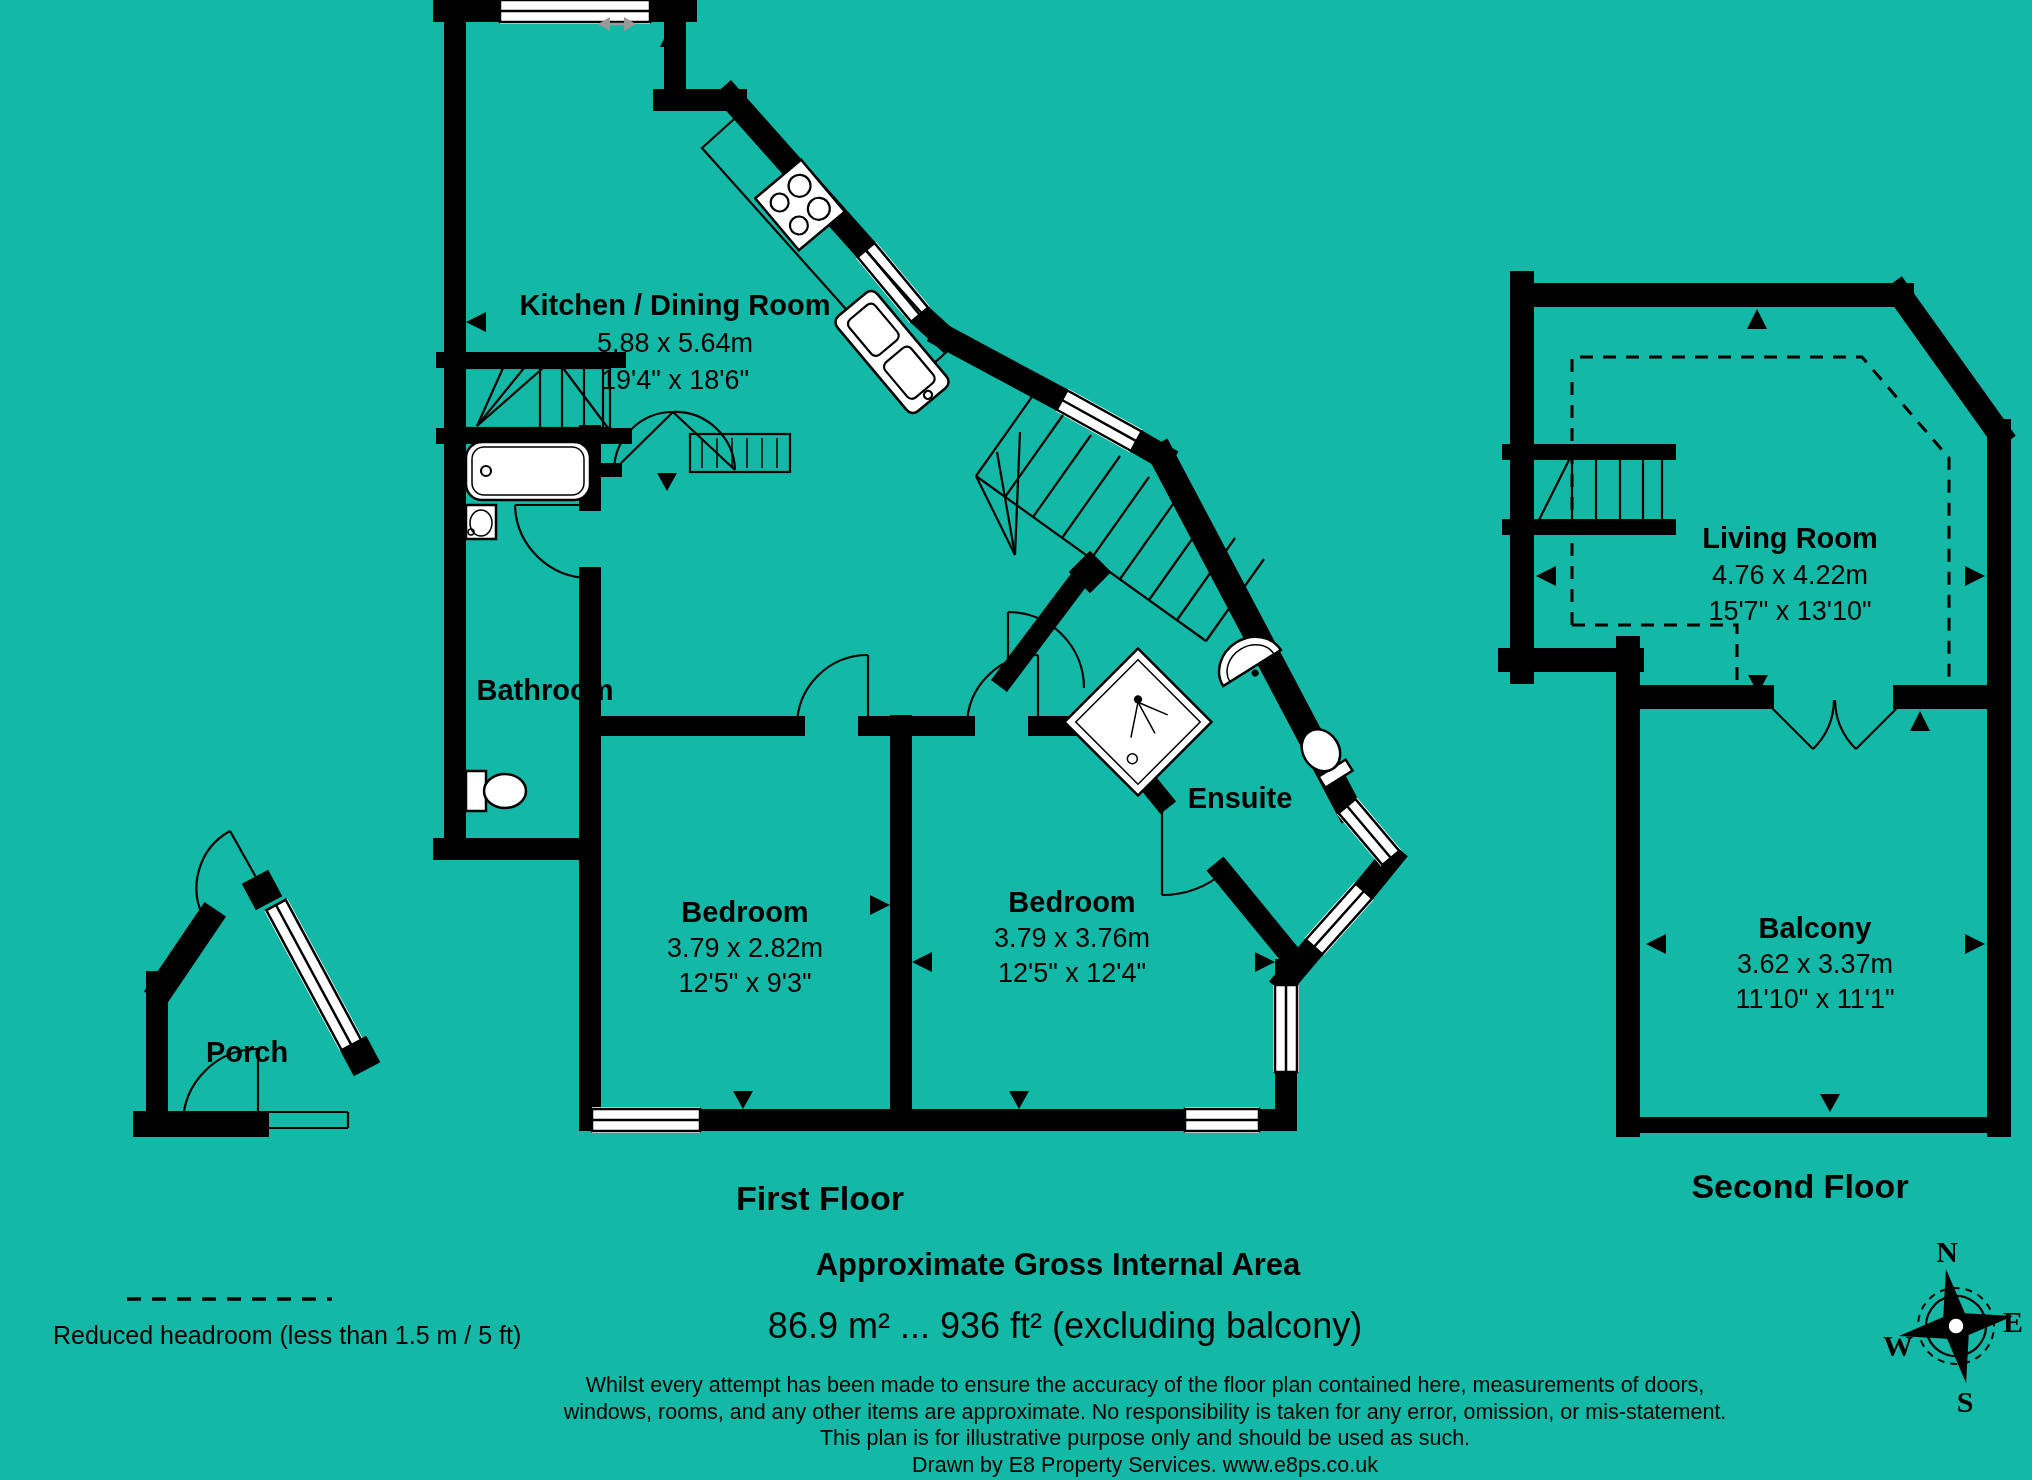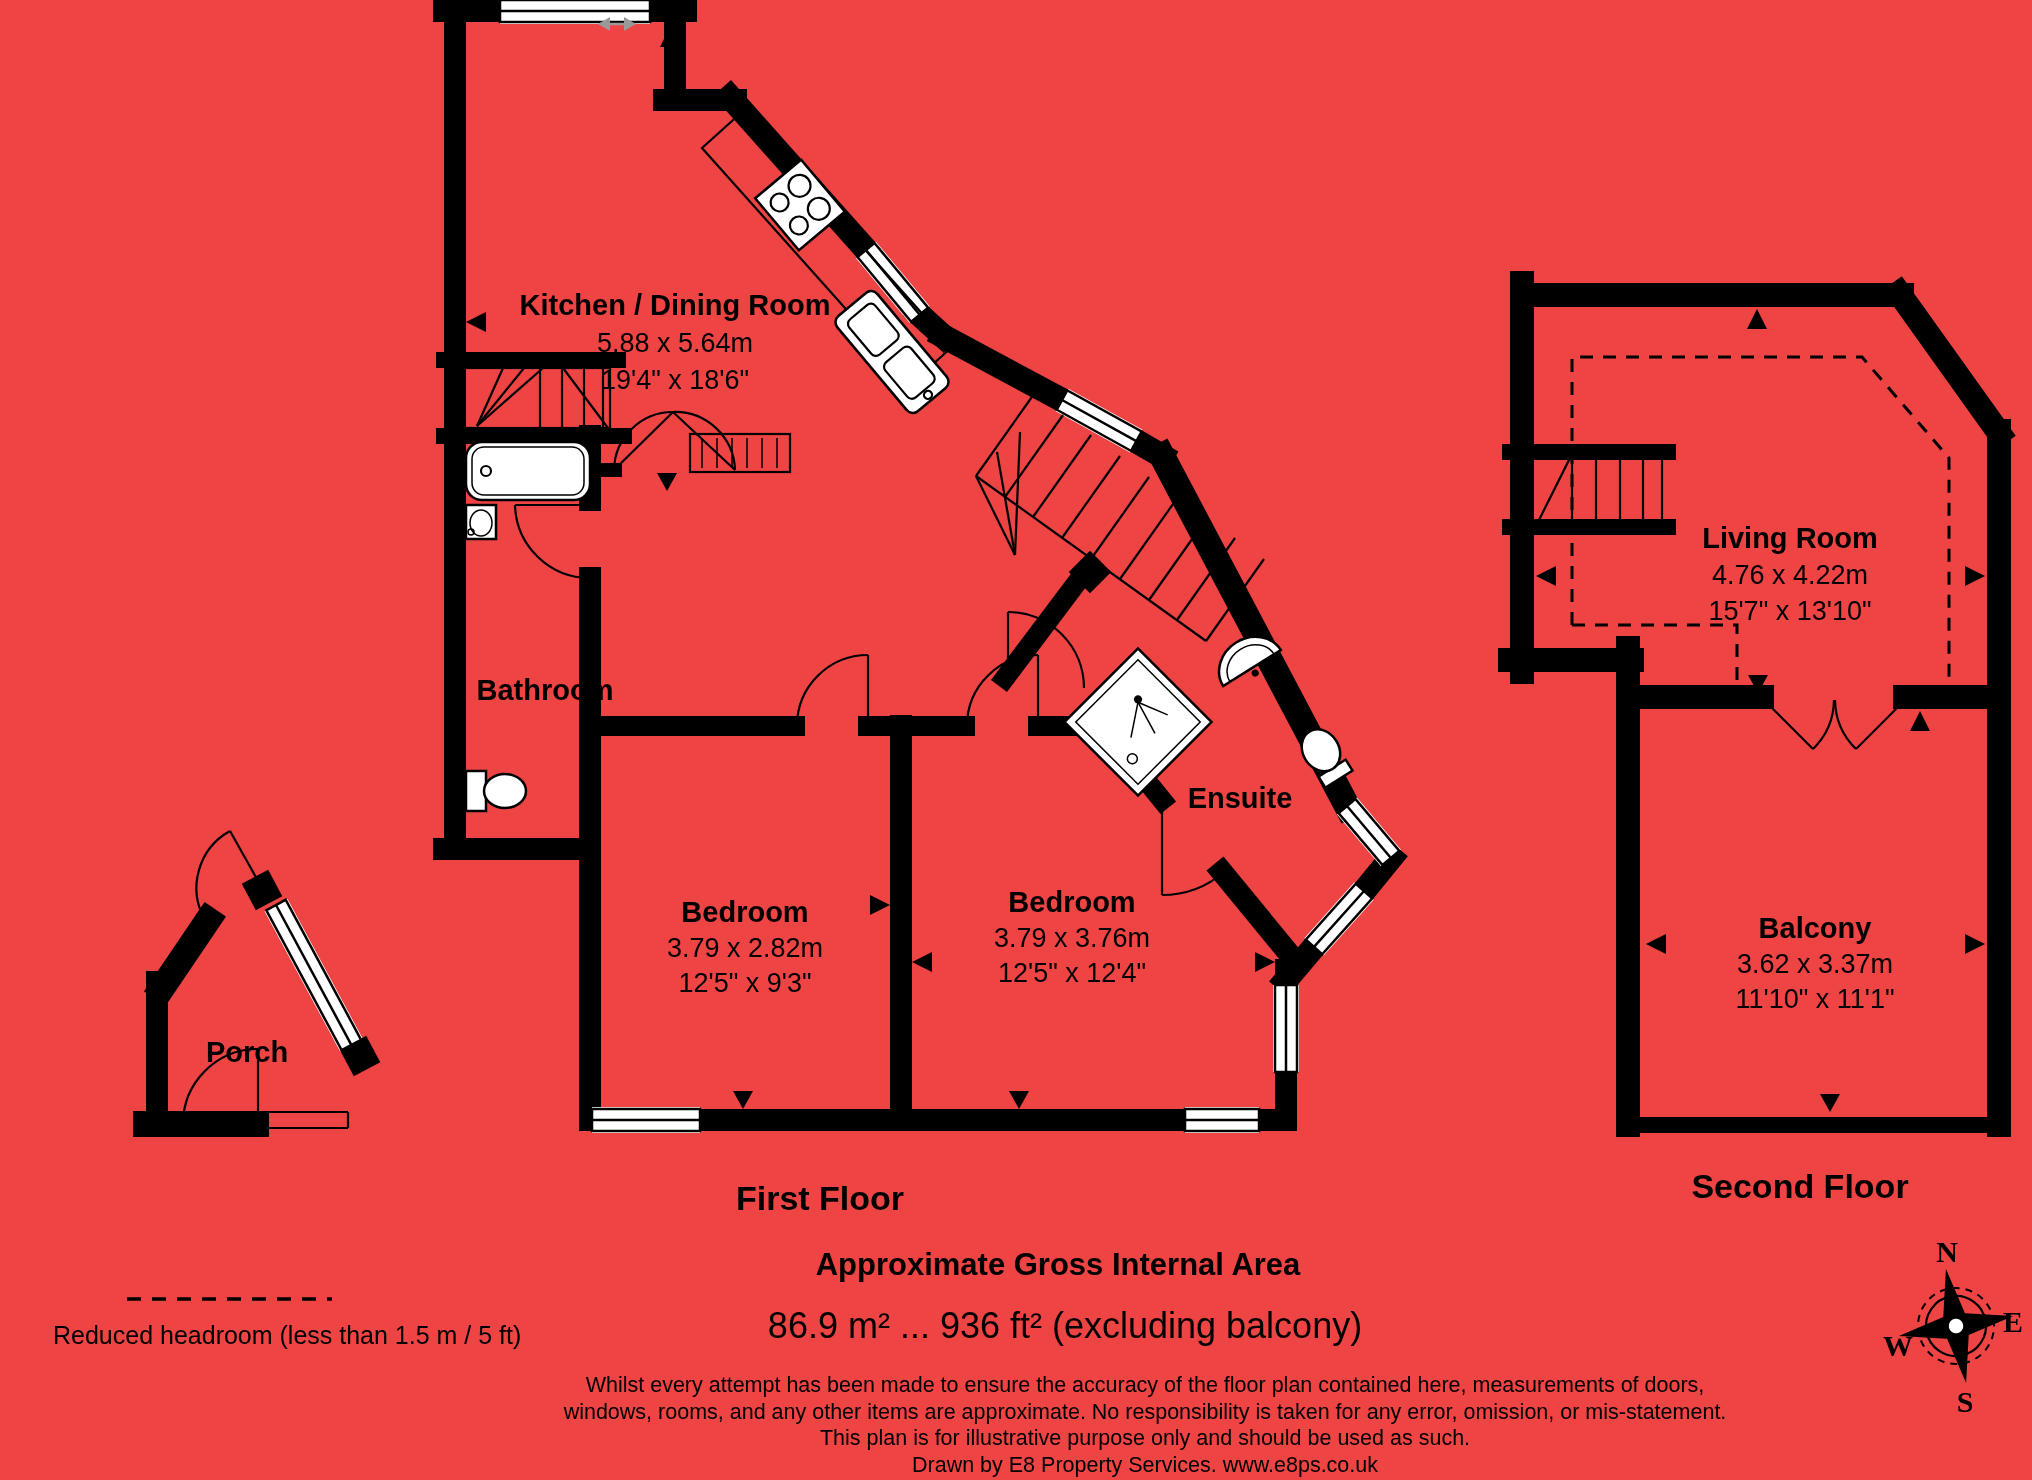--- a/index.html
+++ b/index.html
@@ -1,16 +1,16 @@
 <!DOCTYPE html>
 <html><head>
 <meta charset="utf-8">
 <style>
   html,body{margin:0;padding:0;background:#fff;}
-  #page{position:relative;width:2032px;height:1480px;background:#ef4444;overflow:hidden;}
+  #page{position:relative;width:2032px;height:1480px;background:#14b8a6;overflow:hidden;}
   svg{display:block;}
   .wall{stroke:#000;stroke-width:22;fill:none;stroke-linecap:square;}
   .wall24{stroke:#000;stroke-width:24;fill:none;stroke-linecap:square;}
   .wall26{stroke:#000;stroke-width:26;fill:none;stroke-linecap:square;}
   .wall20{stroke:#000;stroke-width:20;fill:none;stroke-linecap:square;}
   .wall16{stroke:#000;stroke-width:16;fill:none;stroke-linecap:square;}
   .wall14{stroke:#000;stroke-width:14;fill:none;stroke-linecap:square;}
   .thin{stroke:#000;stroke-width:2.2;fill:none;}
   .thin15{stroke:#000;stroke-width:1.5;fill:none;}
   .fixt{stroke:#000;stroke-width:2.5;fill:#fff;}

